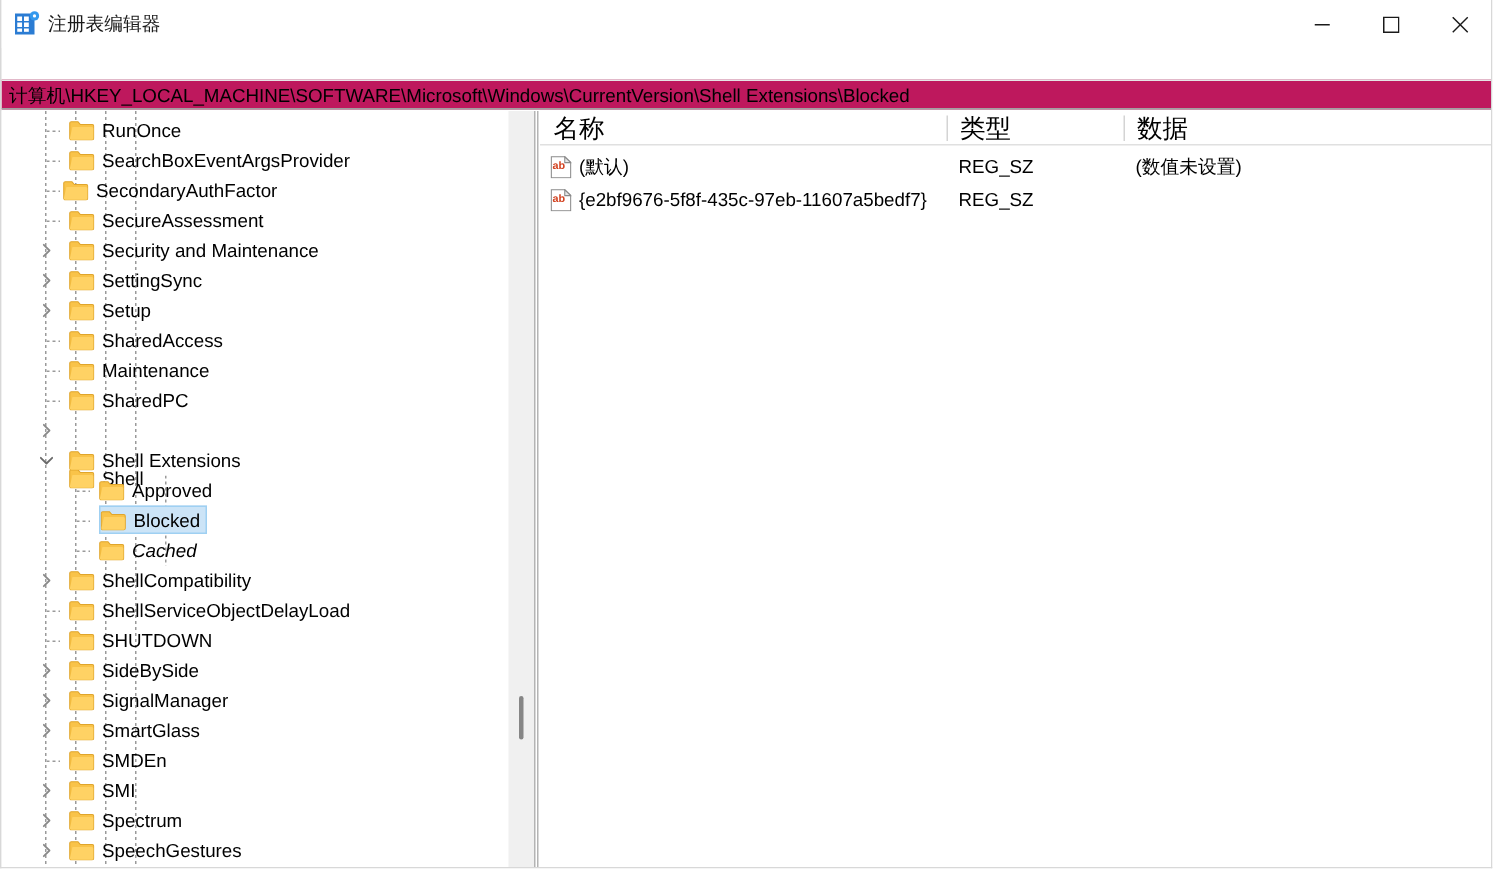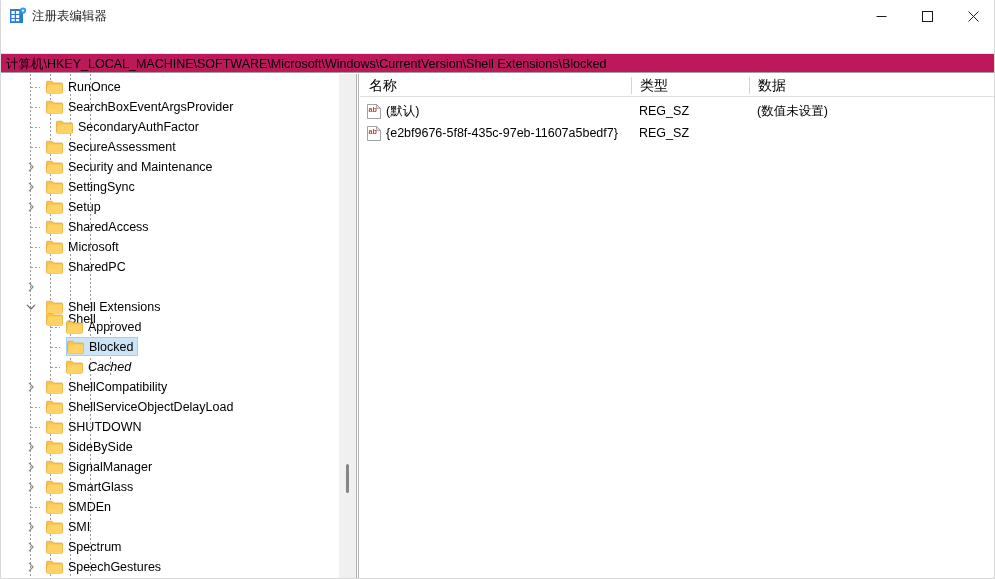--- a/index.html
+++ b/index.html
@@ -146,21 +146,21 @@
   
   .list-header {
     position: absolute; top: 0; left: 0;
     width: 636px; height: 23px;
     background: #ffffff;
     border-bottom: 1px solid #e0e0e0;
   }
   .col-head {
     position: absolute; top: 0; height: 23px;
     display: flex; align-items: center;
-    font-size: 14px; color: #000000;
+    font-size: 17px; color: #000000;
     padding-left: 9px; white-space: nowrap;
     cursor: default;
   }
   .col-sep {
     position: absolute; top: 3px; width: 1px; height: 17px;
     background: #d4d4d4; cursor: col-resize;
   }
 
   
   .list-row {
@@ -242,21 +242,21 @@
           <span class="tree-label-wrap" style="left: 45px; top: 0px;">
             <span class="folder"><svg width="17" height="14" viewBox="0 0 17 14">
                 <path d="M0.5 2.2 A1 1 0 0 1 1.5 1.2 H6 L7.6 3 H15.5 A1 1 0 0 1 16.5 4 V12.2 A1 1 0 0 1 15.5 13.2 H1.5 A1 1 0 0 1 0.5 12.2 Z" fill="#f9c349" stroke="#e0a52b" stroke-width="0.7"></path>
                 <path d="M2.3 4.6 H15.3 A0.9 0.9 0 0 1 16.2 5.6 V12.2 A1 1 0 0 1 15.2 13.2 H1.5 A1 1 0 0 1 0.6 12.2 Z" fill="#ffd264"></path>
               </svg></span>
             <span class="tree-text">SearchBoxEventArgsProvider</span>
           </span>
         </div>
         <div class="tree-row" style="top: 43px;">
           <span class="elbow" style="left: 30px; top: 10px;"></span>
-          <span class="tree-label-wrap" style="left: 55px; top: 0px;">
+          <span class="tree-label-wrap" style="left: 41px; top: 0px;">
             <span class="folder"><svg width="17" height="14" viewBox="0 0 17 14">
                 <path d="M0.5 2.2 A1 1 0 0 1 1.5 1.2 H6 L7.6 3 H15.5 A1 1 0 0 1 16.5 4 V12.2 A1 1 0 0 1 15.5 13.2 H1.5 A1 1 0 0 1 0.5 12.2 Z" fill="#f9c349" stroke="#e0a52b" stroke-width="0.7"></path>
                 <path d="M2.3 4.6 H15.3 A0.9 0.9 0 0 1 16.2 5.6 V12.2 A1 1 0 0 1 15.2 13.2 H1.5 A1 1 0 0 1 0.6 12.2 Z" fill="#ffd264"></path>
               </svg></span>
             <span class="tree-text">SecondaryAuthFactor</span>
           </span>
         </div>
         <div class="tree-row" style="top: 63px;">
           <span class="elbow" style="left: 30px; top: 10px;"></span>
           <span class="tree-label-wrap" style="left: 45px; top: 0px;">
@@ -319,21 +319,21 @@
             <span class="tree-text">SharedAccess</span>
           </span>
         </div>
         <div class="tree-row" style="top: 163px;">
           <span class="elbow" style="left: 30px; top: 10px;"></span>
           <span class="tree-label-wrap" style="left: 45px; top: 0px;">
             <span class="folder"><svg width="17" height="14" viewBox="0 0 17 14">
                 <path d="M0.5 2.2 A1 1 0 0 1 1.5 1.2 H6 L7.6 3 H15.5 A1 1 0 0 1 16.5 4 V12.2 A1 1 0 0 1 15.5 13.2 H1.5 A1 1 0 0 1 0.5 12.2 Z" fill="#f9c349" stroke="#e0a52b" stroke-width="0.7"></path>
                 <path d="M2.3 4.6 H15.3 A0.9 0.9 0 0 1 16.2 5.6 V12.2 A1 1 0 0 1 15.2 13.2 H1.5 A1 1 0 0 1 0.6 12.2 Z" fill="#ffd264"></path>
               </svg></span>
-            <span class="tree-text">Microsoft</span>
+            <span class="tree-text">Maintenance</span>
           </span>
         </div>
         <div class="tree-row" style="top: 183px;">
           <span class="elbow" style="left: 30px; top: 10px;"></span>
           <span class="tree-label-wrap" style="left: 45px; top: 0px;">
             <span class="folder"><svg width="17" height="14" viewBox="0 0 17 14">
                 <path d="M0.5 2.2 A1 1 0 0 1 1.5 1.2 H6 L7.6 3 H15.5 A1 1 0 0 1 16.5 4 V12.2 A1 1 0 0 1 15.5 13.2 H1.5 A1 1 0 0 1 0.5 12.2 Z" fill="#f9c349" stroke="#e0a52b" stroke-width="0.7"></path>
                 <path d="M2.3 4.6 H15.3 A0.9 0.9 0 0 1 16.2 5.6 V12.2 A1 1 0 0 1 15.2 13.2 H1.5 A1 1 0 0 1 0.6 12.2 Z" fill="#ffd264"></path>
               </svg></span>
             <span class="tree-text">SharedPC</span>

